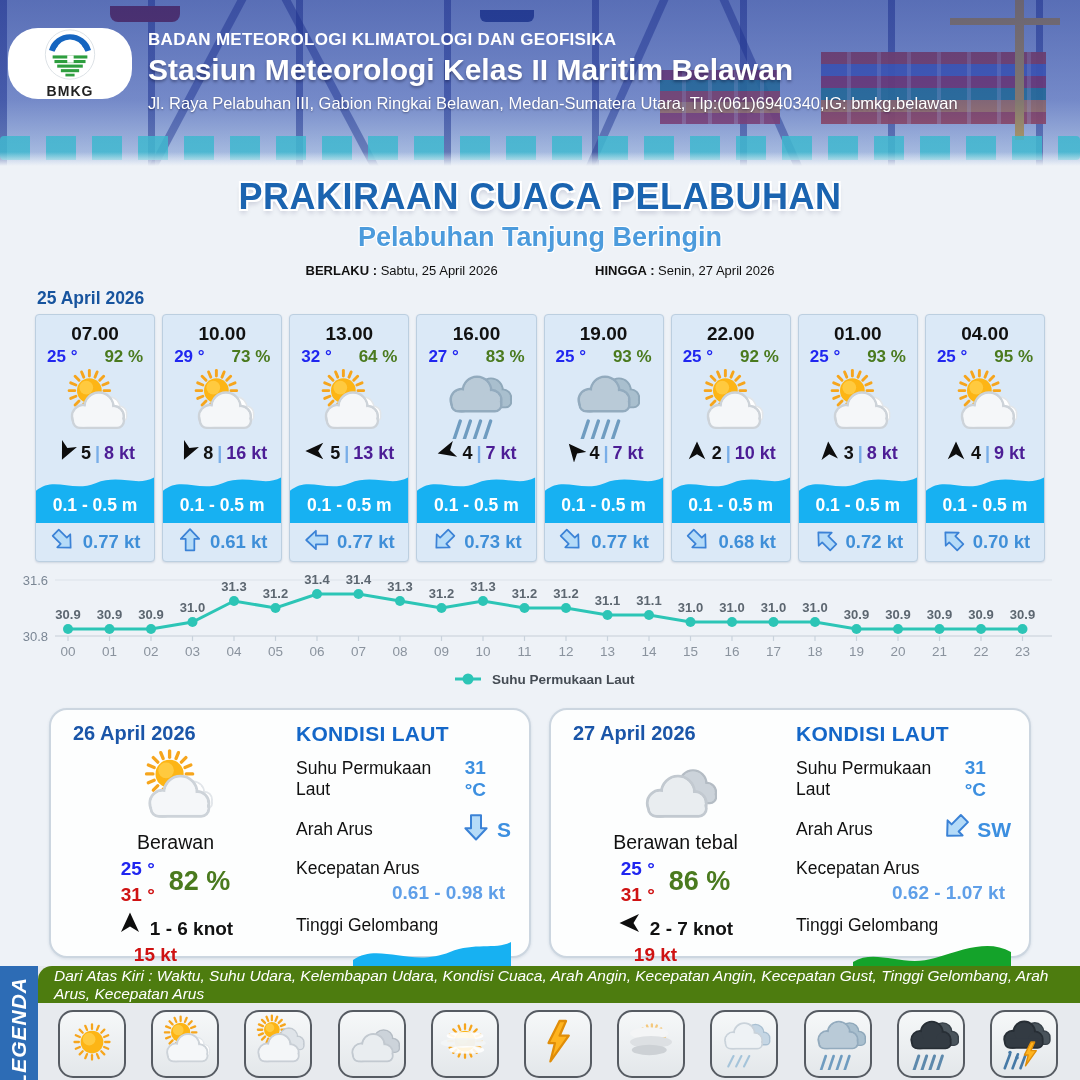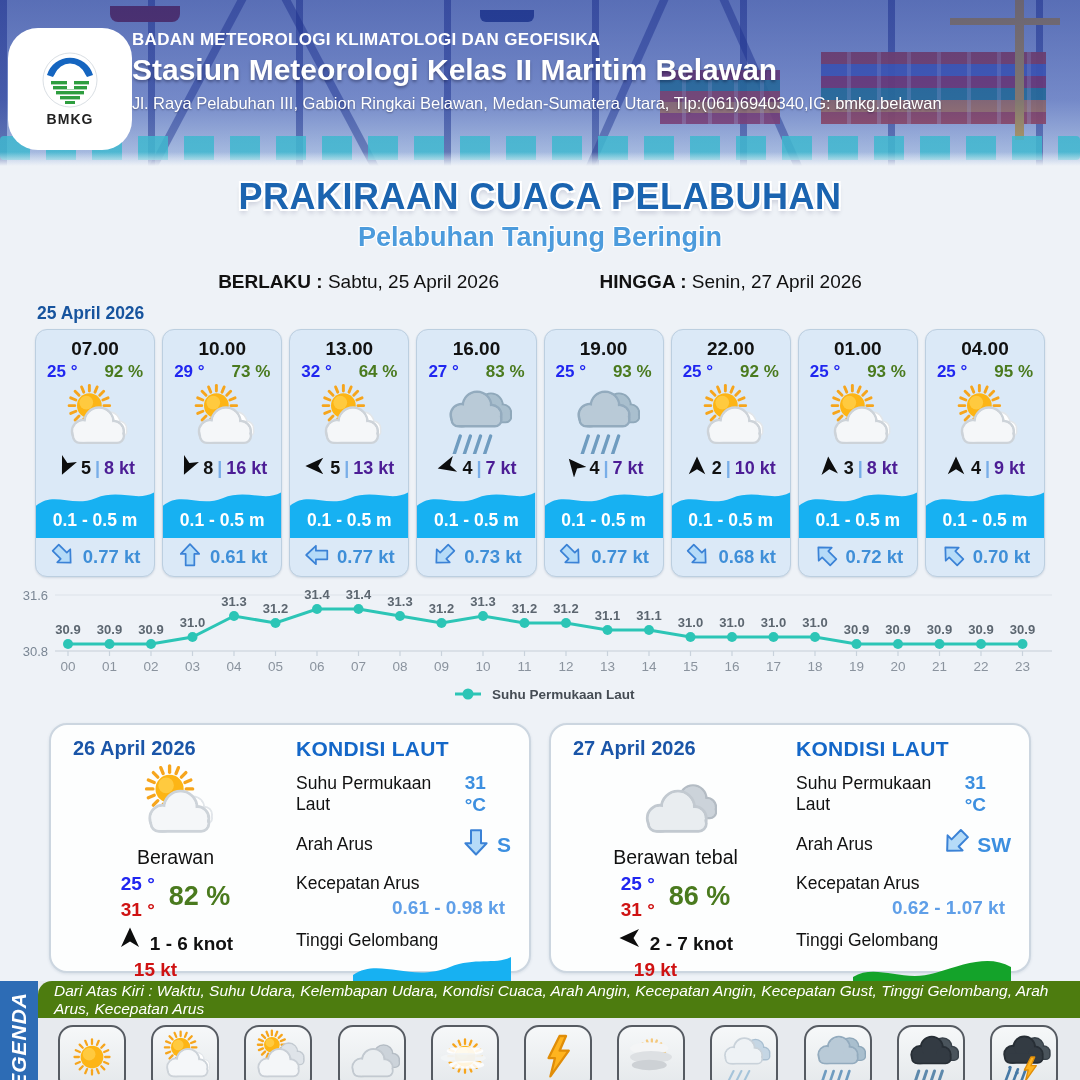--- a/index.html
+++ b/index.html
@@ -20,42 +20,42 @@
     background:repeating-linear-gradient(90deg, transparent 0 22px, rgba(255,255,255,.28) 22px 26px),
       repeating-linear-gradient(0deg,#b33b4e 0 11px,#e8913b 11px 22px,#c94a38 22px 33px,#2b9d8f 33px 44px);}
   .crane-mast{position:absolute;right:56px;top:0;width:9px;height:140px;background:#e5b838;}
   .crane-arm{position:absolute;right:20px;top:18px;width:110px;height:7px;background:#e5b838;}
   .ship{position:absolute;left:110px;top:6px;width:70px;height:16px;background:#8a2f36;border-radius:0 0 8px 8px;}
   .ship2{position:absolute;left:480px;top:10px;width:54px;height:12px;background:#2f4d8a;border-radius:0 0 6px 6px;}
   .overlay{position:absolute;inset:0;background:linear-gradient(180deg, rgba(30,48,150,.62) 0%, rgba(36,58,165,.52) 60%, rgba(90,120,200,.30) 100%);}
   .seats{position:absolute;left:0;right:0;bottom:6px;height:24px;opacity:.85;
     background:repeating-linear-gradient(90deg,#3fb7cf 0 30px, transparent 30px 46px);border-radius:4px;}
   .hfade{position:absolute;left:0;right:0;bottom:0;height:14px;background:linear-gradient(rgba(238,242,247,0),#eef2f7);}
-  .logo{position:absolute;left:8px;top:28px;width:124px;height:122px;background:#fff;border-radius:30px;
+  .logo{position:absolute;left:8px;top:28px;width:124px;height:71px;background:#fff;border-radius:30px;
         display:flex;flex-direction:column;align-items:center;justify-content:center;z-index:5;}
   .logo-txt{font-size:14px;font-weight:bold;letter-spacing:1px;color:#222;margin-top:2px;}
-  .h-text{position:absolute;left:132px;top:30px;z-index:5;color:#fff;}
+  .h-text{position:absolute;left:148px;top:30px;z-index:5;color:#fff;}
   .h-line1{font-size:17px;font-weight:bold;letter-spacing:.3px;}
   .h-line2{font-size:30px;font-weight:bold;margin-top:3px;text-shadow:0 2px 3px rgba(0,0,30,.35);}
   .h-line3{font-size:16.5px;margin-top:7px;text-shadow:0 1px 2px rgba(0,0,30,.4);}
 
   
   .titles{text-align:center;padding-top:10px;}
   .main-title{font-size:36px;font-weight:800;color:#1b64b0;letter-spacing:.5px;
     text-shadow:-2px -2px 0 #fff,2px -2px 0 #fff,-2px 2px 0 #fff,2px 2px 0 #fff,0 4px 5px rgba(0,0,60,.18);}
   .sub-title{font-size:27px;font-weight:700;color:#4c9bdc;margin-top:4px;
     text-shadow:-1px -1px 0 #fff,1px -1px 0 #fff,-1px 1px 0 #fff,1px 1px 0 #fff;}
-  .validity{margin-top:18px;font-size:19px;}
+  .validity{margin-top:10px;font-size:13px;}
   .validity b{font-weight:bold;}
   .validity .gap{display:inline-block;width:90px;}
   .forecast-date{text-align:left;margin:10px 0 5px 37px;font-size:17.5px;font-weight:bold;color:#17549e;}
 
   
   .cards{display:flex;gap:7px;margin:0 35px;}
-  .fcard{flex:1;height:246px;background:#dbe9f7;border:1.5px solid #bccfe0;border-radius:12px;
+  .fcard{flex:1;height:246px;background:#dbe9f7;border:1.5px solid #bccfe0;border-radius:4px;
          display:flex;flex-direction:column;overflow:hidden;box-shadow:0 1px 2px rgba(40,70,110,.15);}
   .f-time{text-align:center;font-size:19px;font-weight:bold;margin-top:8px;}
   .f-th{display:flex;justify-content:space-between;padding:2px 11px 0;font-size:17px;font-weight:bold;}
   .f-temp{color:#2026f0;} .f-hum{color:#4a7a1e;}
   .f-icon{height:76px;display:flex;align-items:center;justify-content:center;}
   .f-wind{display:flex;align-items:center;justify-content:center;gap:4px;font-size:18px;font-weight:bold;height:30px;}
   .f-sep{color:#79aee8;font-weight:bold;}
   .f-gust{color:#4c1d95;}
   .f-wave{margin-top:auto;position:relative;height:58px;}
   .f-wave svg{position:absolute;inset:0;}

